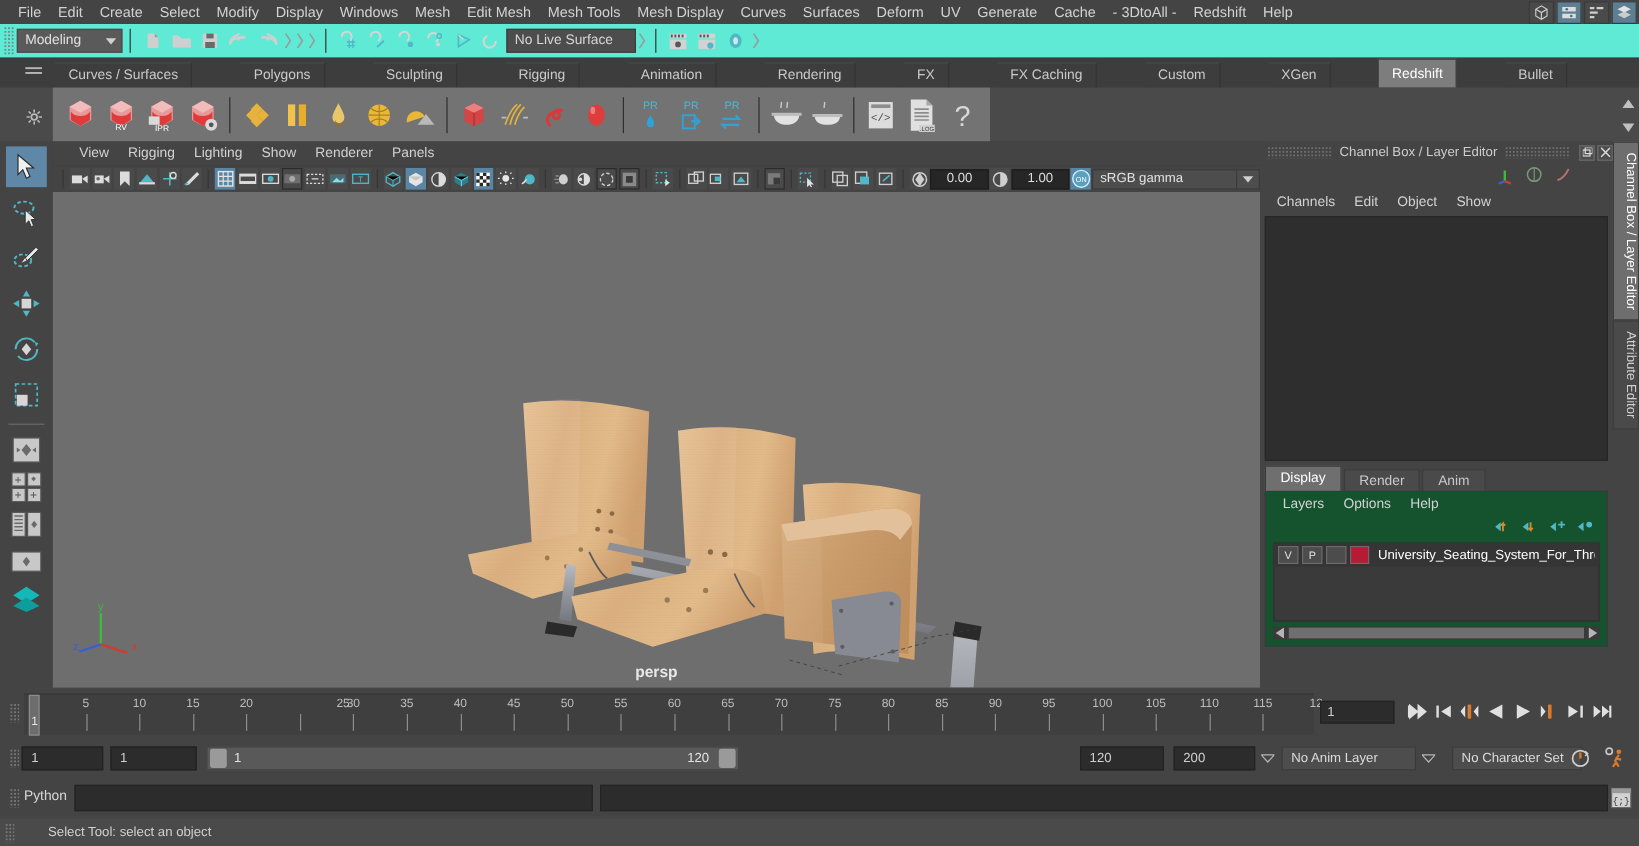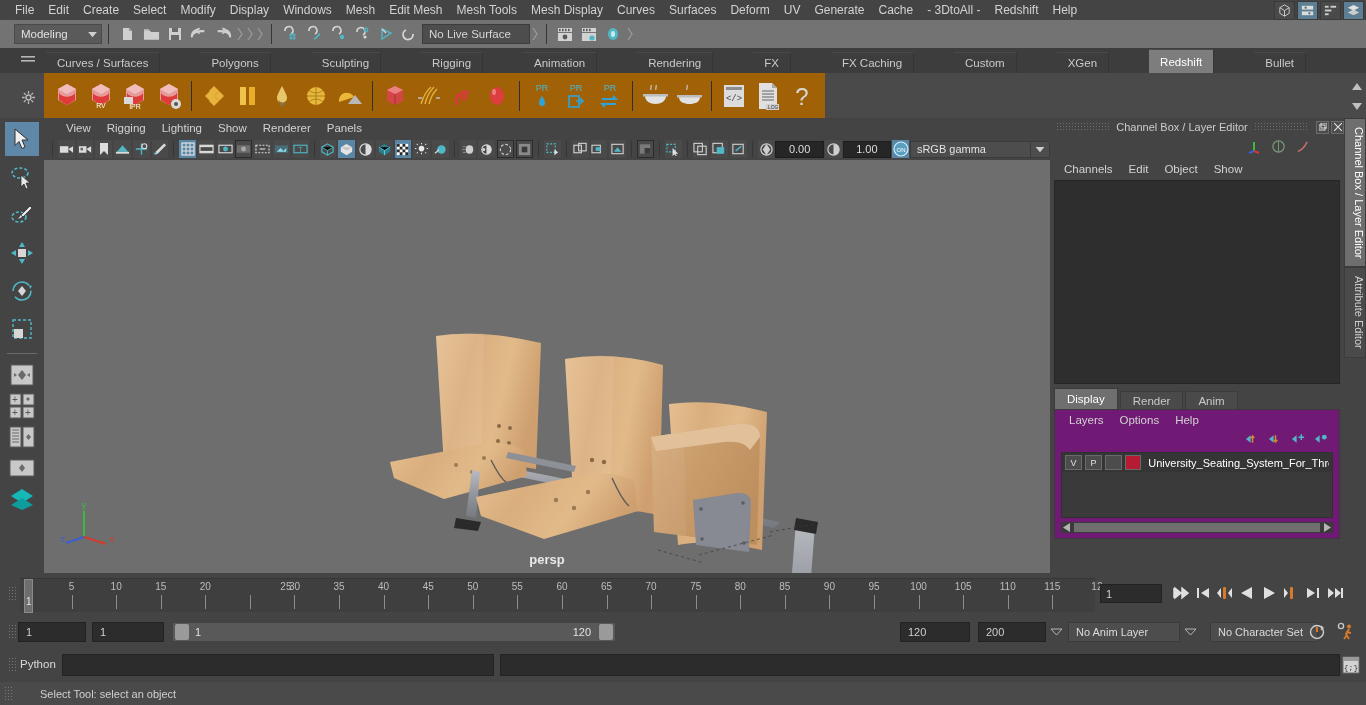--- a/index.html
+++ b/index.html
@@ -22,21 +22,21 @@
     color:#d2d2d2; white-space:nowrap; cursor:default;
   }
   .menubar-right{ position:absolute; right:2px; top:1px; display:flex; gap:2px; align-items:center;}
   .sbicon{ width:21px;height:19px; display:flex;align-items:center;justify-content:center;
            background:#4a4a4a; border:1px solid #3a3a3a; }
   .sbicon.on{ background:#5d7f93; }
 
   
   .statusbar{
     position:absolute; left:0; top:20px; width:1366px; height:28px;
-    background:#737373; display:flex; align-items:center;
+    background:#5eead4; display:flex; align-items:center;
   }
   .gripv{ width:9px; height:24px; margin:0 2px 0 3px;
     background-image:radial-gradient(#777 0.8px, transparent 0.9px);
     background-size:3px 3px; opacity:.85;}
   .mode-combo{
     width:88px; height:20px; background:#5a5a5a; border:1px solid #4a4a4a;
     display:flex; align-items:center; padding-left:6px; font-size:11.5px; color:#e0e0e0;
     position:relative;
   }
   .mode-combo .arrow{ position:absolute; right:3px; top:4px; width:11px;height:11px;
@@ -61,21 +61,21 @@
   }
   .shelftab.active{ background:#7d7d7d; color:#ffffff; height:24px; line-height:24px; }
 
   
   .shelfstrip{
     position:absolute; left:0; top:73px; width:1366px; height:45px; background:#4a4a4a;
   }
   .shelf-gear{ position:absolute; left:20px; top:16px; width:16px;height:16px;
     display:flex;align-items:center;justify-content:center;}
   .shelf-icons{ position:absolute; left:44px; top:0; height:45px; display:flex; align-items:center;
-     background:#a16207; padding:0 6px; }
+     background:#737373; padding:0 6px; }
   .sh{ width:34px;height:40px;display:flex;align-items:center;justify-content:center; }
   .shelf-div{ width:1px;height:30px;background:#2f2f2f;margin:0 5px; }
   .shelf-scroll{ position:absolute; right:2px; top:4px; width:14px; height:38px;
      display:flex;flex-direction:column;align-items:center;justify-content:space-around;}
 
   
   .toolbox{ position:absolute; left:0; top:118px; width:44px; height:455px; background:#444444; }
   .tb{ width:34px;height:34px;margin:4px auto 0 auto;
        display:flex;align-items:center;justify-content:center; }
   .tb.sel{ background:#5f87a8; }
@@ -112,21 +112,21 @@
   .rp-btn{ width:13px;height:13px; border:1px solid #6b6b6b; background:#4d4d4d;
      display:flex;align-items:center;justify-content:center; font-size:8px; color:#ddd; margin-left:2px;}
   .rp-iconrow{ height:22px; display:flex; align-items:center; justify-content:flex-end; padding-right:34px; gap:9px;}
   .rp-menus{ height:22px; display:flex; align-items:center; padding-left:6px; }
   .rp-menus .mi{ padding:0 8px; font-size:11.5px; color:#d2d2d2; cursor:default; }
   .chanbox{ margin:0 4px; height:204px; background:#2e2e2e; border:1px solid #262626; }
   .layer-tabs{ display:flex; align-items:flex-end; height:21px; padding-left:4px; margin-top:4px;}
   .ltab{ height:18px;line-height:18px;padding:0 12px;font-size:11.5px;background:#4a4a4a;
     color:#c8c8c8;border:1px solid #3c3c3c;border-bottom:none;margin-right:2px;cursor:default;}
   .ltab.active{ background:#6f6f6f; color:#fff; height:21px;line-height:21px;}
-  .layer-body{ margin:0 4px; background:#701a75; border:1px solid #3a3a3a; height:130px; }
+  .layer-body{ margin:0 4px; background:#14532d; border:1px solid #3a3a3a; height:130px; }
   .layer-menus{ height:20px; display:flex; align-items:center; padding-left:6px; }
   .layer-menus .mi{ padding:0 8px; font-size:11.5px; color:#d2d2d2;cursor:default; }
   .layer-btns{ height:20px; display:flex; align-items:center; justify-content:flex-end;
      padding-right:10px; gap:8px; }
   .layer-list{ margin:2px 6px 0 6px; height:66px; background:#3a3a3a; border:1px solid #303030;}
   .layer-row{ display:flex; align-items:center; height:19px; background:#353535; padding:0 3px; gap:3px;}
   .lbtn{ width:18px;height:15px;border:1px solid #6a6a6a;background:#4c4c4c;
     display:flex;align-items:center;justify-content:center;font-size:9px;color:#e0e0e0;}
   .lswatch{ width:17px;height:15px;border:1px solid #6a6a6a; }
   .lname{ font-size:11px; color:#ffffff; white-space:nowrap; overflow:hidden; margin-left:4px;}

